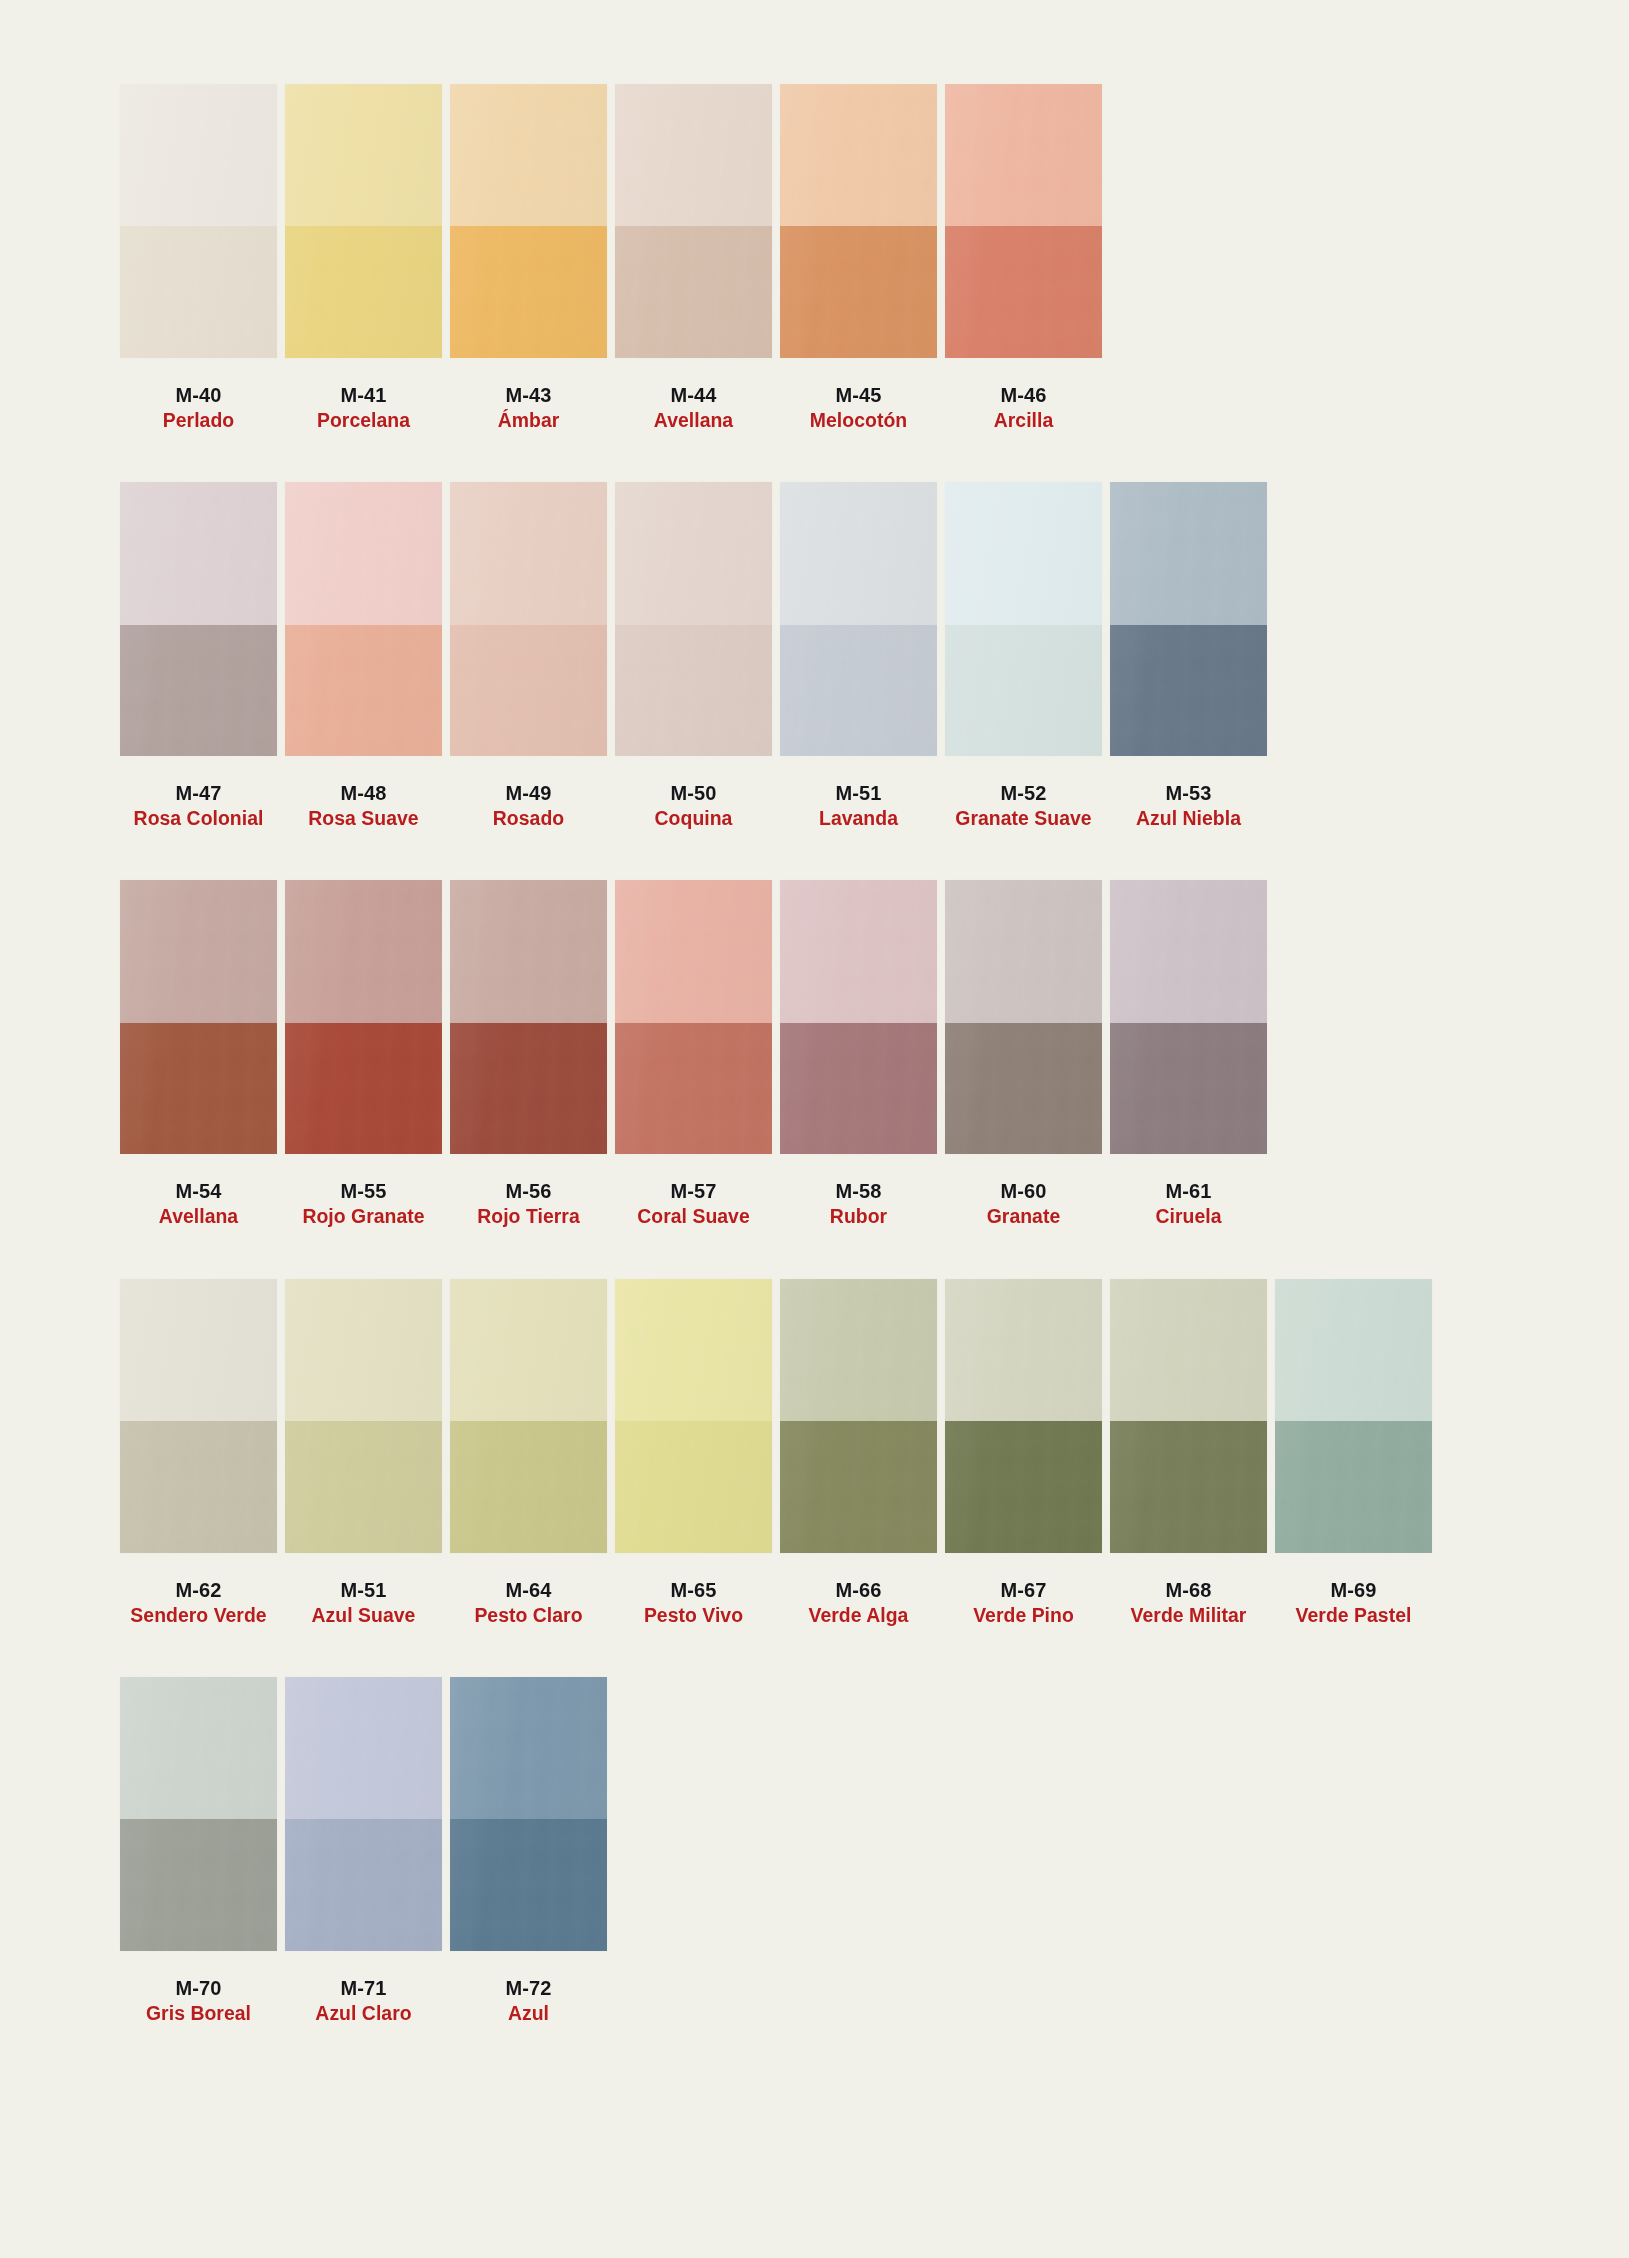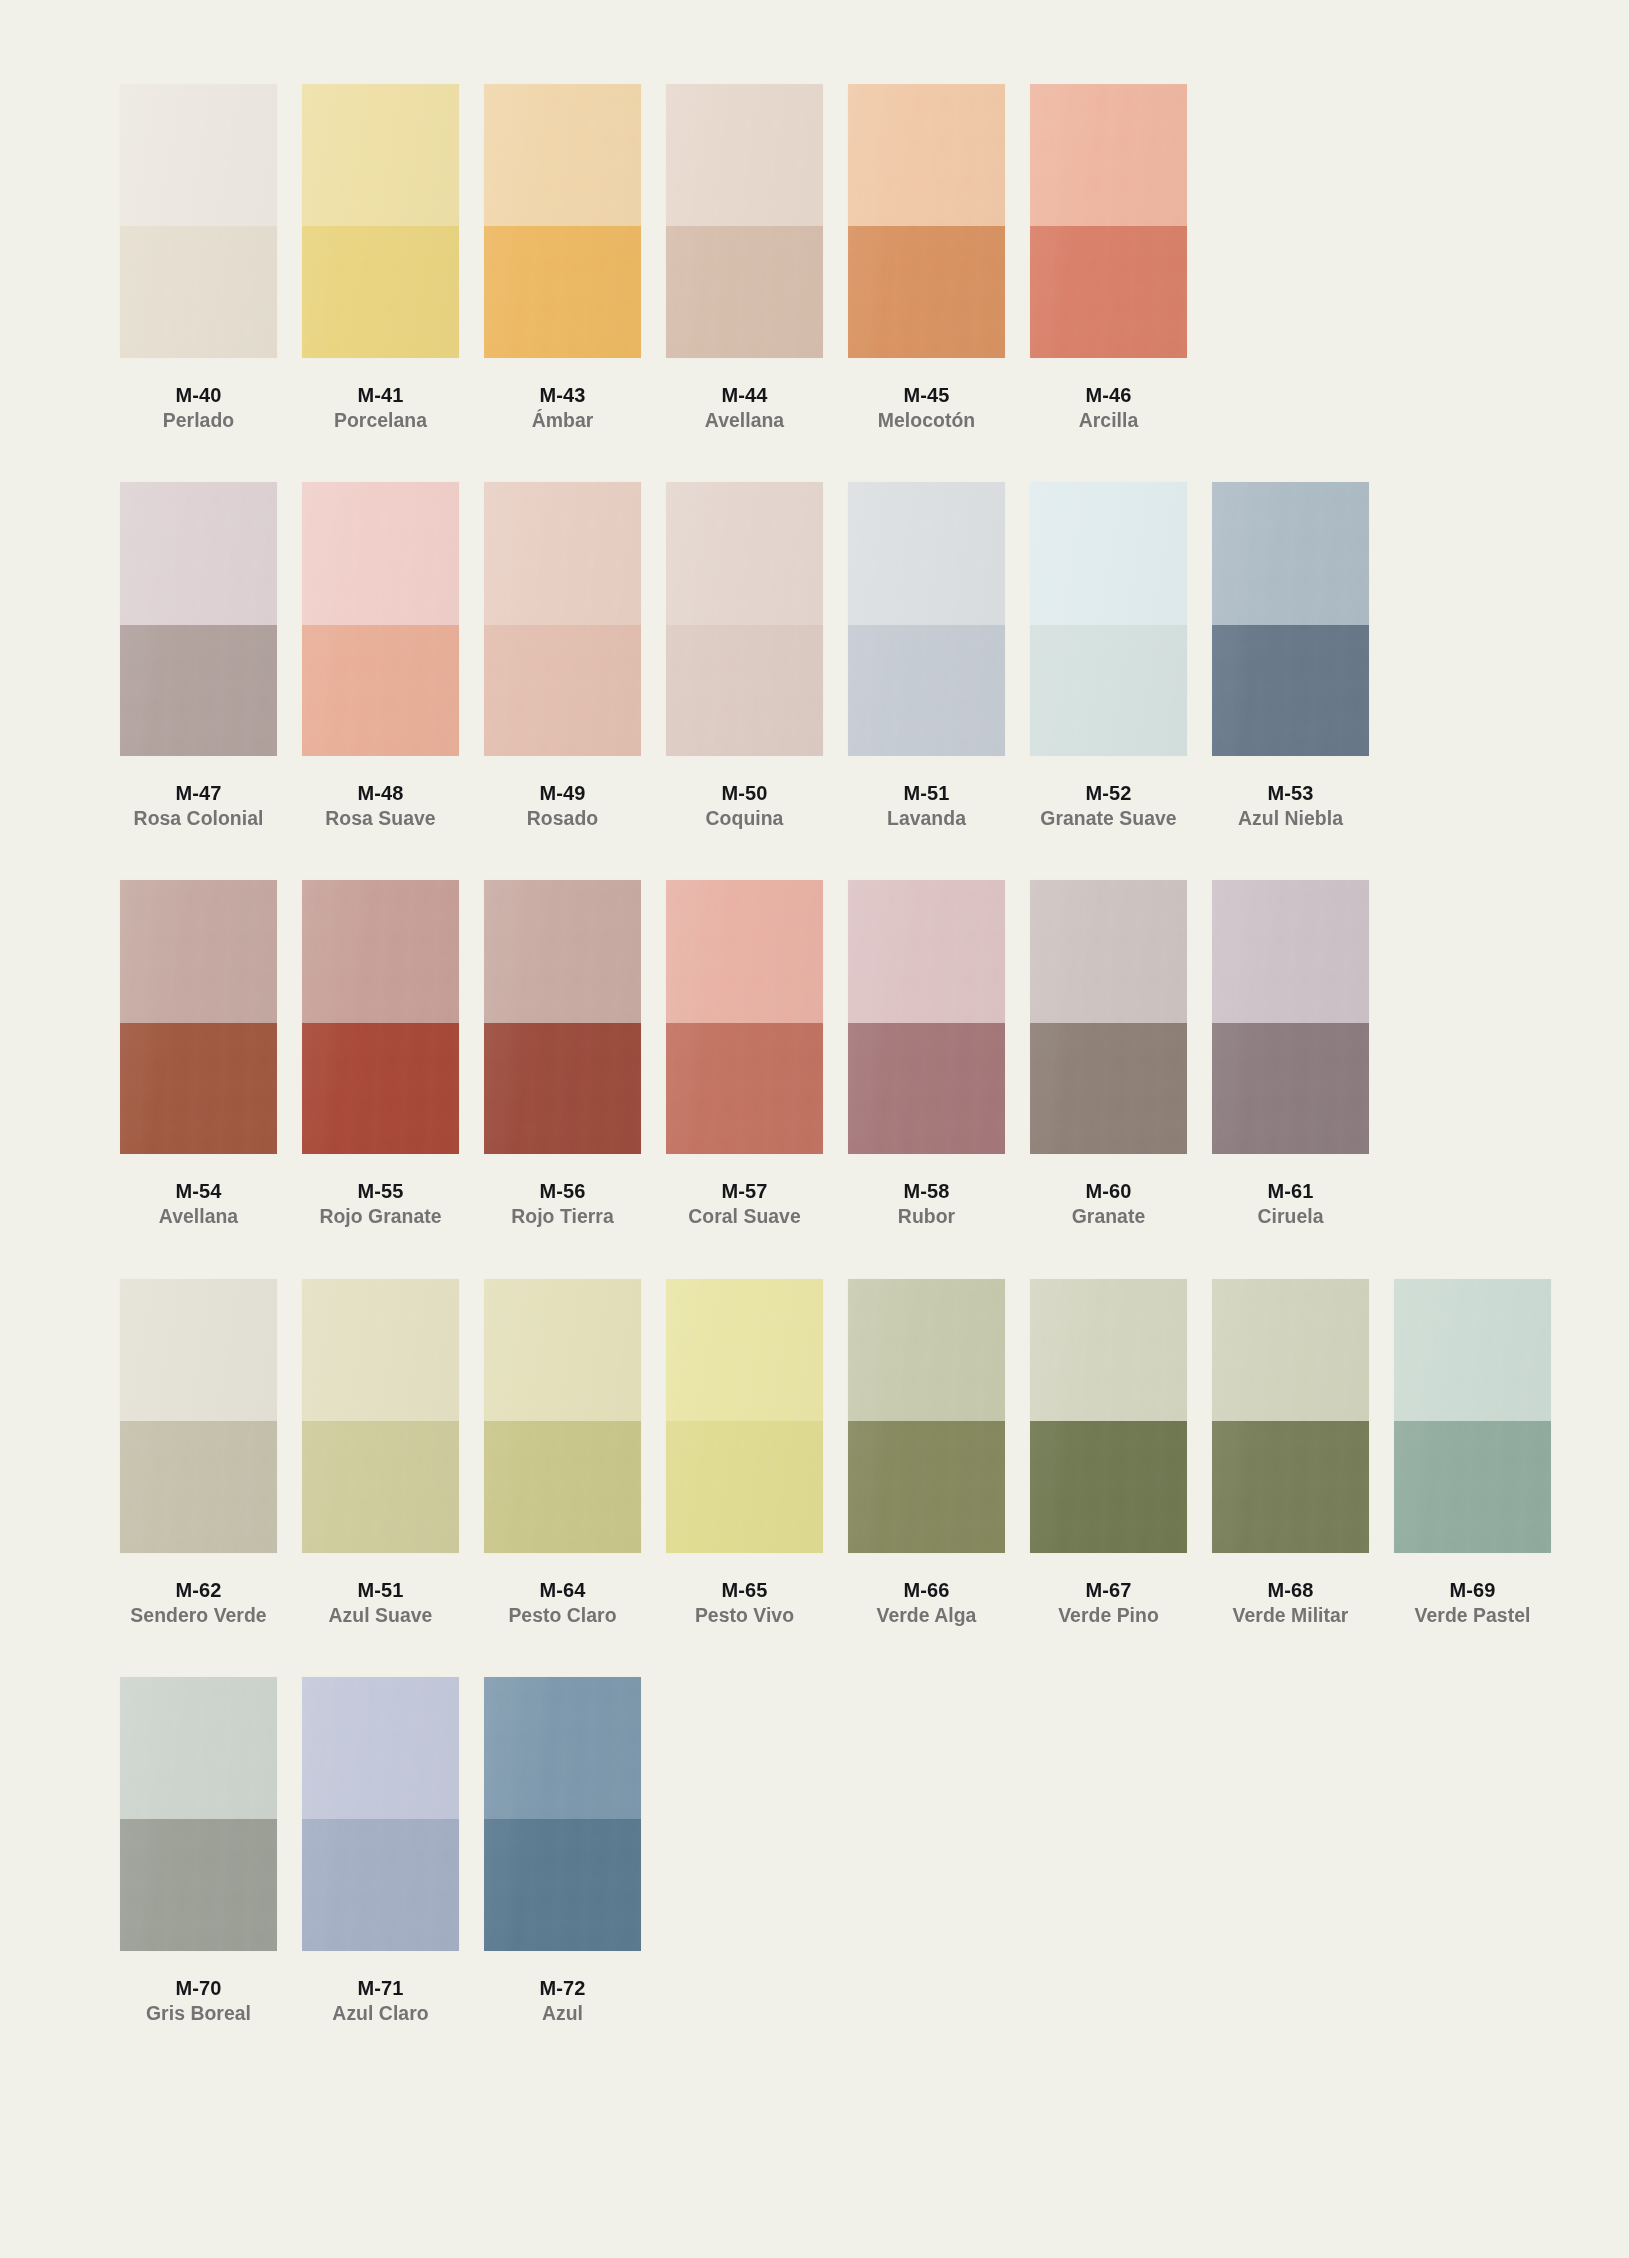--- a/index.html
+++ b/index.html
@@ -30,21 +30,21 @@
     position: absolute;
     left: 120px;
     top: 84px;
     width: 1394px;
   }
 
   .swatch-row {
     display: flex;
     flex-direction: row;
     align-items: flex-start;
-    gap: 25px;
+    gap: 8px;
     margin-bottom: 0px;
   }
 
   .swatch-cell {
     width: 157px;
     display: flex;
     flex-direction: column;
     align-items: center;
   }
 
@@ -107,21 +107,21 @@
     font-size: 20px;
     font-weight: bold;
     letter-spacing: 0.1px;
     color: #15161a;
   }
   .name {
     display: block;
     font-size: 19.4px;
     font-weight: bold;
     letter-spacing: 0.04px;
-    color: #737373;
+    color: #b91c1c;
     white-space: nowrap;
   }
 
   .row-gap { height: 49px; }
 </style>
 </head>
 <body>
 
 <div class="page">
   <div class="palette" id="palette">

